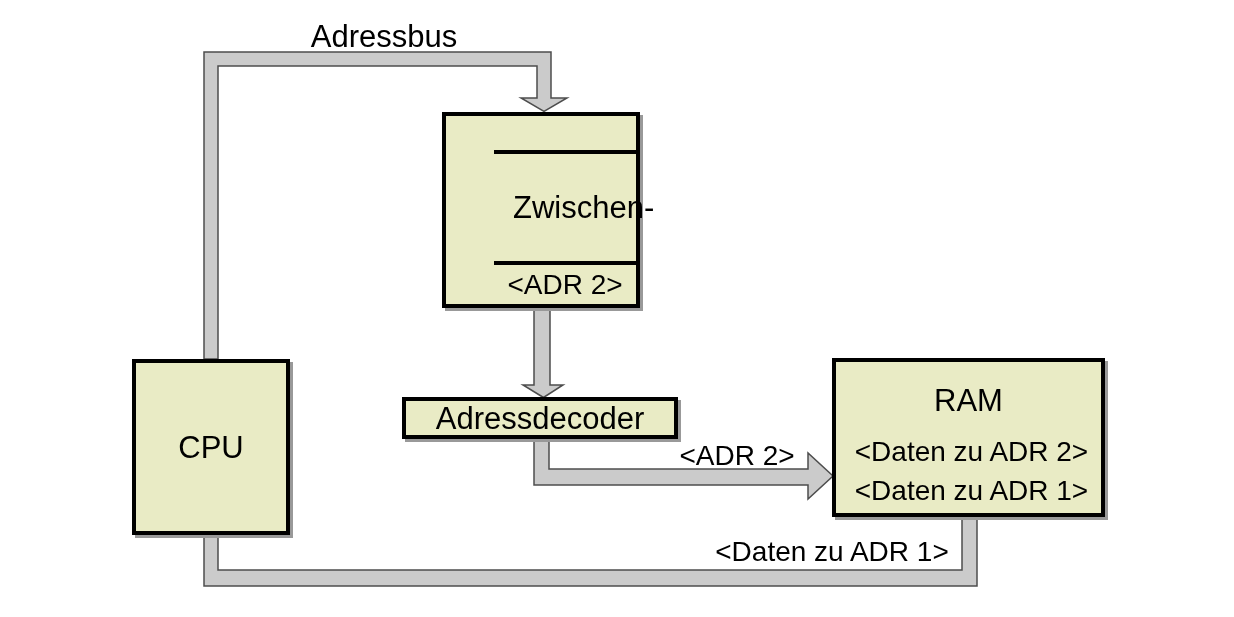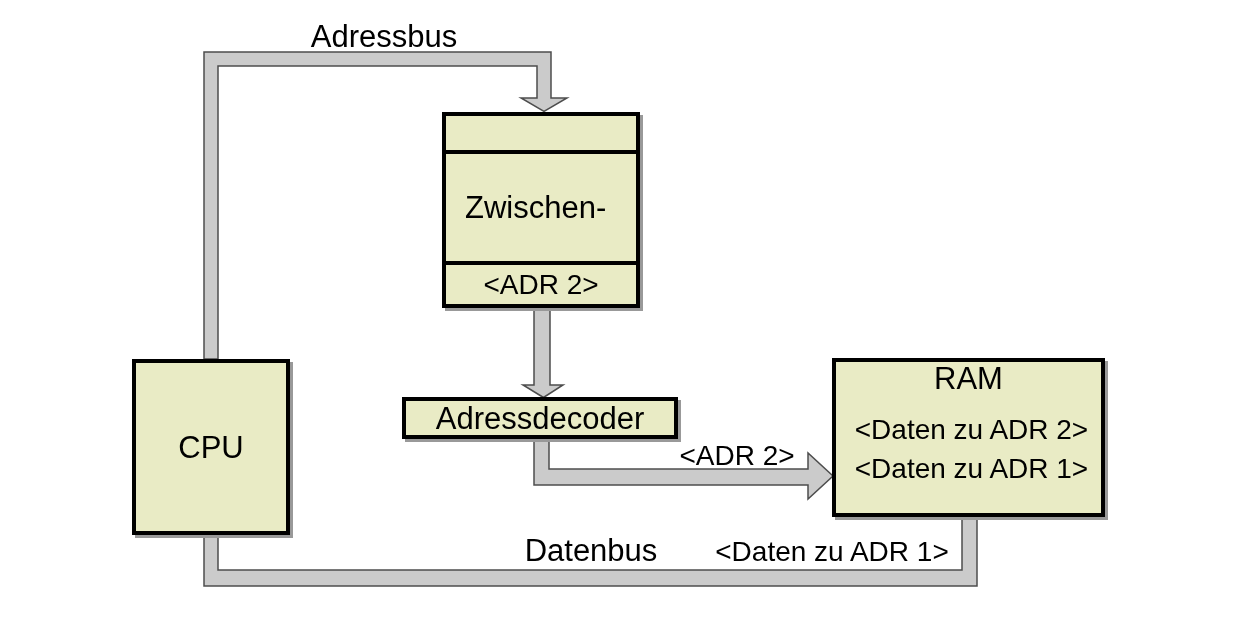--- a/index.html
+++ b/index.html
@@ -19,30 +19,30 @@
     border:4px solid var(--box-border,#000);
     box-shadow:3px 3px 0 var(--shadow,#999);
     box-sizing:border-box;
   }
   .node-center{display:flex;align-items:center;justify-content:center;}
   .big-text{font-size:31px;line-height:1;}
   .small-text{font-size:28px;line-height:1;}
   
   #cpu{left:132px;top:359px;width:158px;height:176px;}
   
-  #zs{left:442px;top:112px;width:198px;height:196px;display:flex;flex-direction:column;}
+  #zs{left:442px;top:112px;width:198px;height:196px;display:flex;flex-direction:column;padding-left:48px;}
   .zs-top{height:34px;border-bottom:4px solid var(--box-border,#000);}
   .zs-mid{height:111px;border-bottom:4px solid var(--box-border,#000);
           display:flex;flex-direction:column;justify-content:center;
           padding-left:19px;font-size:31px;line-height:37px;box-sizing:border-box;}
   .zs-bottom{flex:1;display:flex;align-items:center;justify-content:center;font-size:28px;}
   
   #decoder{left:402px;top:397px;width:276px;height:42px;text-align:center;}
   
-  #ram{left:832px;top:358px;width:273px;height:159px;text-align:center;padding-top:0;}
+  #ram{left:832px;top:358px;width:273px;height:159px;text-align:center;padding-top:22px;}
   .ram-title{font-size:31px;line-height:34px;}
   .ram-row{font-size:28px;line-height:39px;margin-left:6px;}
   .ram-row-first{margin-top:14px;}
   
   .flabel{position:absolute;transform:translateX(-50%);white-space:nowrap;}
   #lbl-adressbus{left:384px;top:21px;}
   #lbl-datenbus{left:591px;top:535px;}
   #lbl-adr2-bus{left:737px;top:442px;}
   #lbl-daten-adr1-bus{left:832px;top:538px;}
 </style>
@@ -81,16 +81,15 @@
   </div>
 
   <div id="ram" class="node">
     <div class="ram-title">RAM</div>
     <div class="ram-row ram-row-first">&lt;Daten zu ADR 2&gt;</div>
     <div class="ram-row">&lt;Daten zu ADR 1&gt;</div>
   </div>
 
   <div id="lbl-adressbus" class="flabel big-text">Adressbus</div>
   <div id="lbl-adr2-bus" class="flabel small-text">&lt;ADR 2&gt;</div>
-  <div id="lbl-datenbus" class="flabel big-text">Datenbus</div>
   <div id="lbl-daten-adr1-bus" class="flabel small-text">&lt;Daten zu ADR 1&gt;</div>
 
 </div>
 
 </body></html>

